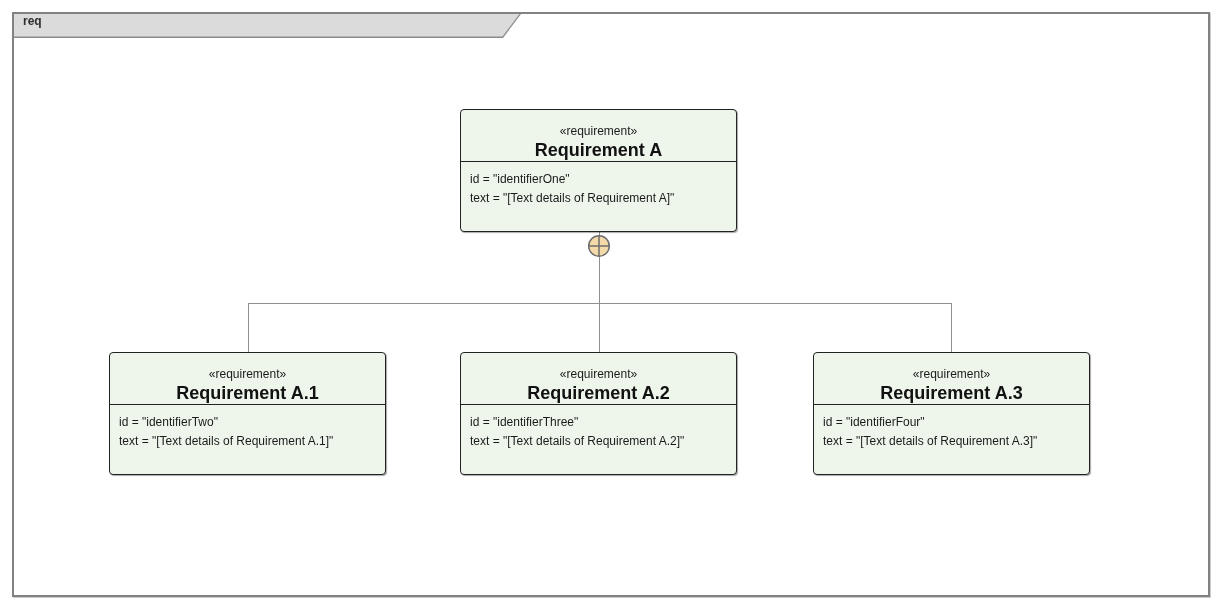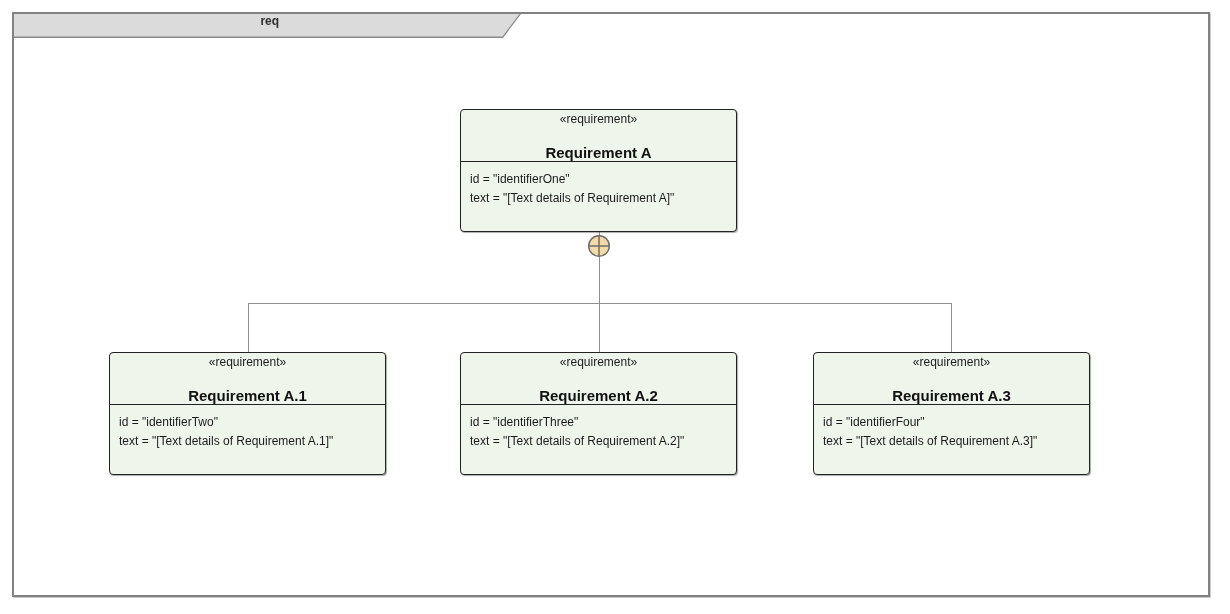--- a/index.html
+++ b/index.html
@@ -29,21 +29,21 @@
     width: 507px; height: 24px;
     background: #8a8a8a;
     clip-path: polygon(0 0, 100% 0, calc(100% - 18px) 100%, 0 100%);
   }
   #frame-tab-inner {
     position: absolute;
     left: 0; top: 0; right: 1.5px; bottom: 1.5px;
     background: #dbdbdb;
     clip-path: polygon(0 0, 100% 0, calc(100% - 17px) 100%, 0 100%);
     display: flex;
-    align-items: center;
+    align-items: flex-start;
     padding-left: 9px;
     box-sizing: border-box;
     white-space: nowrap;
     font-size: 12px;
     color: #2e2e2e;
     flex-direction: column;
   }
   #frame-tab-inner .kw { font-weight: bold; margin-right: 3px; }
 
   
@@ -55,26 +55,26 @@
     border: 1.5px solid #222222;
     border-radius: 4px;
     box-shadow: 1px 1px 1px rgba(70,70,70,0.45);
   }
   .req-header {
     height: 49px;
     border-bottom: 1.5px solid #222222;
     display: flex;
     flex-direction: column;
     align-items: center;
-    justify-content: space-between;
+    justify-content: flex-end;
     gap: 2px;
     padding-top: 2px;
   }
   .req-stereotype { font-size: 12px; color: #1b1b1b; }
-  .req-name { font-size: 15px; font-weight: bold; color: #111111; }
+  .req-name { font-size: 18px; font-weight: bold; color: #111111; }
   .req-body {
     padding: 8px 9px 0 9px;
     font-size: 12px;
     line-height: 19px;
     color: #1b1b1b;
     text-align: left;
   }
 
   
   .conn { position: absolute; background: #8f8f8f; }

